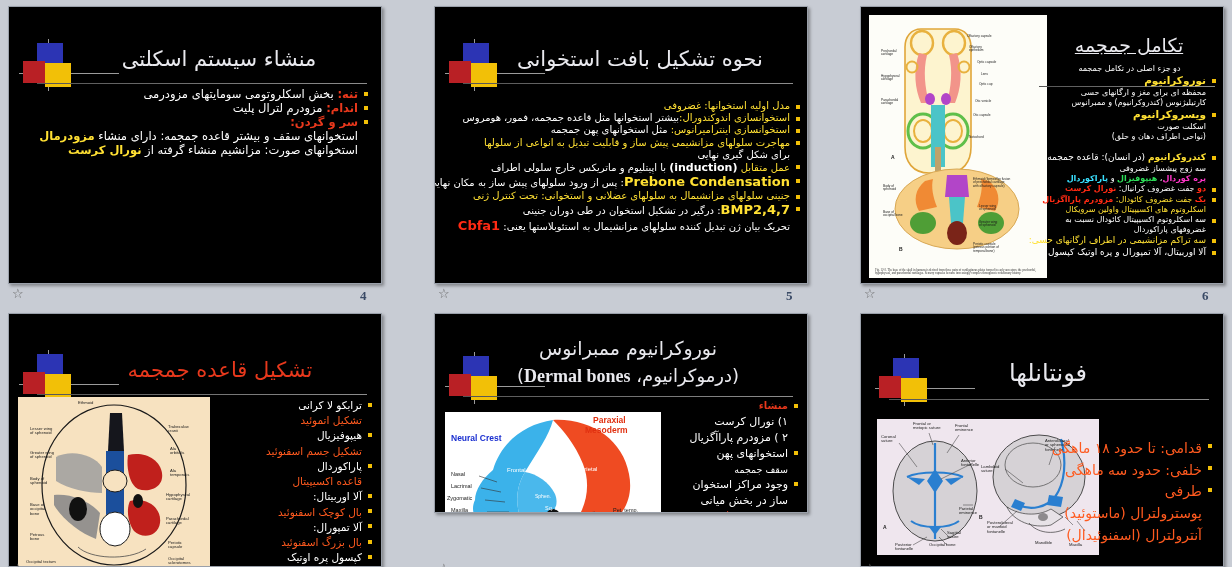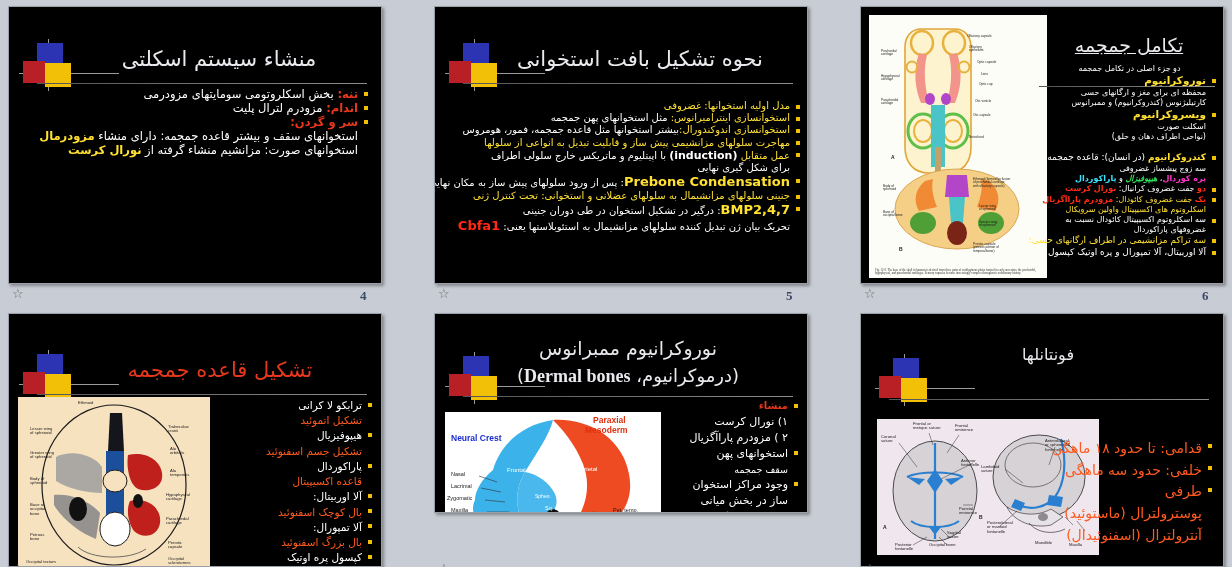--- a/index.html
+++ b/index.html
@@ -94,21 +94,21 @@
     right: 1px; top: 0.45em;
     width: 4px; height: 4px;
     background: #f2c007;
   }
   .bl.nobullet { padding-right: 11px; }
   .c-white  { color: #ffffff; }
   .c-yellow { color: #ffe033; }
   .c-red    { color: #e8381c; }
   .c-red2   { color: #ff2a13; }
   .c-orange { color: #ff5a1f; }
-  .c-green  { color: #2ee05a; font-style: italic; }
+  .c-green  { color: #2ee05a; }
   .c-magenta{ color: #ff35c8; }
   .c-cyan   { color: #39e0ff; }
   .b { font-weight: bold; }
   .lat { direction: ltr; unicode-bidi: embed; display: inline-block; }
 
   .footer {
     position: absolute;
     height: 22px;
   }
   .footer .star-icon {
@@ -198,25 +198,25 @@
           <div class="sq-blue"></div>
             <div class="sq-yellow"></div>
             <div class="sq-red"></div>
         </div>
 
         <div class="slide-title" style="right:12px; top:40px; width:310px; font-size:21px;">نحوه تشکیل بافت استخوانی</div>
         <div class="title-rule" style="right:14px; top:76px; width:330px;"></div>
 
         <div class="bullets" style="right:6px; top:93px; width:360px; font-size:10px;">
           <span class="bl bullet"><span class="c-yellow">مدل اولیه استخوانها:  غضروفی</span></span>
+          <span class="bl bullet"><span class="c-yellow">استخوانسازی اندوکندورال:</span><span class="c-white">بیشتر استخوانها  مثل قاعده جمجمه، فمور، هومروس</span></span>
           <span class="bl bullet"><span class="c-yellow">استخوانسازی اینترامیرانوس:</span><span class="c-white"> مثل استخوانهای  پهن جمجمه</span></span>
-          <span class="bl bullet"><span class="c-yellow">استخوانسازی اندوکندورال:</span><span class="c-white">بیشتر استخوانها  مثل قاعده جمجمه، فمور، هومروس</span></span>
           <span class="bl bullet"><span class="c-yellow">مهاجرت  سلولهای مزانشیمی  پیش ساز و قابلیت تبدیل به انواعی  از سلولها</span></span>
+          <span class="bl nobullet"><span class="c-white">برای شکل گیری نهایی</span></span>
           <span class="bl bullet"><span class="c-yellow">عمل متقابل </span><span class="c-white b lat" style="font-size:11px;">(induction)</span><span class="c-white"> با اپیتلیوم و ماتریکس  خارج سلولی اطراف</span></span>
-          <span class="bl nobullet"><span class="c-white">برای شکل گیری نهایی</span></span>
           <span class="bl bullet"><span class="c-yellow b lat" style="font-size:13px;">Prebone Condensation</span><span class="c-white">: پس از ورود سلولهای پیش ساز به مکان نهایی</span></span>
           <span class="bl bullet"><span class="c-yellow">جنینی سلولهای مزانشیمال  به سلولهای عضلانی و استخوانی: تحت کنترل ژنی</span></span>
           <span class="bl bullet"><span class="c-yellow b lat" style="font-size:13px;">BMP2,4,7</span><span class="c-white">: درگیر در تشکیل استخوان  در طی دوران جنینی</span></span>
           <span class="bl nobullet"><span class="c-white">تحریک بیان ژن تبدیل کننده سلولهای مزانشیمال به استئوبلاستها  یعنی: </span><span class="c-red2 b lat" style="font-size:13px;">Cbfa1</span></span>
         </div>
 
       </div>
     </div>
   </div>
   <div class="footer" style="left:434px; top:285px; width:374px;">
@@ -478,21 +478,21 @@
       <div class="slide-inner">
 
         <div class="logo" style="left:18px; top:44px;">
           <div class="cross-v"></div>
             <div class="cross-h"></div>
           <div class="sq-blue"></div>
             <div class="sq-yellow"></div>
             <div class="sq-red"></div>
         </div>
 
-        <div class="slide-title" style="right:30px; top:32px; width:290px; font-size:16px;">فونتانلها</div>
+        <div class="slide-title" style="right:30px; top:46px; width:290px; font-size:24px;">فونتانلها</div>
         <div class="title-rule" style="right:14px; top:85px; width:320px;"></div>
 
         <div class="fig fig-font" style="left:16px; top:105px; width:222px; height:136px;">
           <svg width="222" height="136" viewBox="0 0 222 136" style="position:absolute;left:0;top:0;">
 
             <g>
               <ellipse cx="58" cy="72" rx="42" ry="50" fill="#d6d2d6" stroke="#3a3a3a" stroke-width="0.9"></ellipse>
               <path d="M58 24 L58 120" stroke="#2a7fd0" stroke-width="2.2" fill="none"></path>
               <path d="M30 58 C42 52 74 52 86 58" stroke="#2a7fd0" stroke-width="2" fill="none"></path>
               <path d="M34 102 C44 110 72 110 82 102" stroke="#2a7fd0" stroke-width="2" fill="none"></path>

